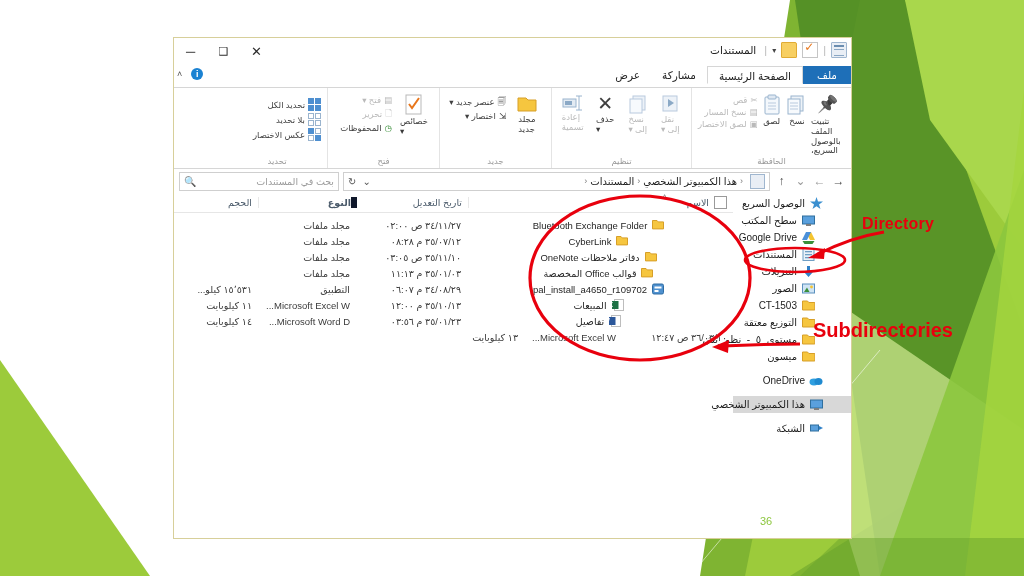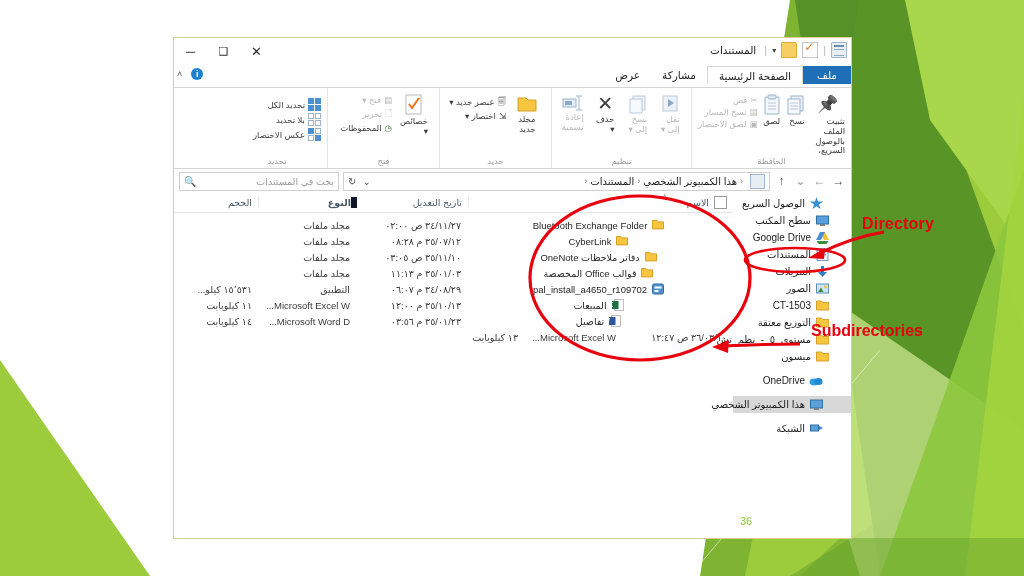--- a/index.html
+++ b/index.html
@@ -46,21 +46,21 @@
   .chev-up{font-size:9px;color:#555;}
 
   
   .ribbon{height:80px;background:#fff;border-bottom:1px solid #d6d6d6;position:relative;
           display:flex;direction:rtl;}
   .rgroup{position:relative;border-left:1px solid #e4e4e4;display:flex;flex-direction:column;
           justify-content:space-between;padding:3px 6px 0 6px;box-sizing:border-box;height:80px;}
   .rgroup .glabel{text-align:center;font-size:8.5px;color:#9a9a9a;padding-bottom:2px;}
   .ritems{display:flex;direction:rtl;align-items:flex-start;gap:3px;flex:1;}
   .bigbtn{width:52px;display:flex;flex-direction:column;align-items:center;gap:1px;padding-top:3px;}
-  .bigbtn .lbl{font-size:8.5px;color:#3a3a3a;text-align:right;line-height:1.15;}
+  .bigbtn .lbl{font-size:8.5px;color:#3a3a3a;text-align:left;line-height:1.15;}
   .smallcol{display:flex;flex-direction:column;gap:2px;padding-top:4px;}
   .smallbtn{display:flex;direction:rtl;align-items:center;gap:3px;font-size:8.5px;color:#3f3f3f;white-space:nowrap;}
   .smallbtn.dim{color:#b9b9b9;}
   .glyph{display:inline-block;position:relative;}
 
   
   .ic-pin{width:22px;height:22px;position:relative;}
   .ic-pin:before{content:"📌";font-size:17px;filter:grayscale(1) brightness(.8);}
   .ic-x{font-size:19px;color:#3f3f3f;line-height:20px;}
 
@@ -78,21 +78,21 @@
              justify-content:space-between;padding:0 4px;box-sizing:border-box;background:#fff;}
   .searchbox .ph{font-size:9.5px;color:#9b9b9b;}
   .searchbox .mag{font-size:10px;color:#6f6f6f;}
 
   
   .body{display:flex;direction:rtl;height:calc(100% - 28px - 21px - 80px - 24px - 24px);}
   .navpane{width:118px;padding-top:2px;box-sizing:border-box;font-size:10px;}
   .navitem{display:flex;direction:rtl;align-items:center;gap:5px;height:17px;padding-right:28px;color:#1c1c1c;white-space:nowrap;}
   .navitem.sel{background:#d8d8d8;}
   .navitem .nico{width:13px;height:13px;flex:none;position:relative;}
-  .navitem.indent{padding-right:22px;}
+  .navitem.indent{padding-right:36px;}
   .navgap{height:7px;}
 
   .filepane{flex:1;position:relative;}
   .colhead{display:flex;direction:rtl;height:19px;align-items:center;font-size:9.5px;color:#4a5a6a;
            border-bottom:1px solid #e6e6e6;}
   .colhead .cbx{width:11px;height:11px;border:1px solid #9a9a9a;margin:0 6px 0 5px;background:#fff;}
   .ch-name{flex:1;position:relative;}
   .ch-date{width:105px;border-right:1px solid #e8e8e8;padding-right:6px;}
   .ch-type{width:92px;border-right:6px solid #0f172a;font-weight:bold;}
   .ch-size{width:78px;border-right:1px solid #e8e8e8;padding-right:6px;}
@@ -108,21 +108,21 @@
   
   .statusbar{height:24px;border-top:1px solid #e2e2e2;display:flex;direction:rtl;align-items:center;
              padding:0 6px;font-size:9.5px;color:#2b2b2b;box-sizing:border-box;}
   .viewbtns{margin-right:auto;display:flex;gap:3px;align-items:center;}
   .vbtn{width:15px;height:14px;border:1px solid transparent;position:relative;}
   .vbtn.active{border:1px solid #7aa6d2;background:#dbe9f7;}
 
   
   .anno{position:absolute;z-index:30;color:#e8000d;font-weight:bold;font-family:"Liberation Sans",sans-serif;}
   .anno-dir{left:862px;top:215px;font-size:16px;letter-spacing:.2px;}
-  .anno-sub{left:783px;top:322px;font-size:16px;width:140px;line-height:17px;}
+  .anno-sub{left:813px;top:322px;font-size:20px;width:140px;line-height:17px;}
   svg.overlay{position:absolute;left:0;top:0;width:1024px;height:576px;z-index:25;pointer-events:none;}
 </style>
 </head>
 <body>
 
 <div class="slide-bg">
   <svg width="1024" height="576" style="position:absolute;left:0;top:0;">
     <polygon points="790,0 1024,0 1024,576 700,576" fill="#7fb432"></polygon>
     <polygon points="860,0 1024,0 1024,430 790,576 745,576" fill="#9ccb3b"></polygon>
     <polygon points="795,0 905,0 1024,330 1024,576 880,576" fill="#4e8b24" opacity="0.85"></polygon>
@@ -600,13 +600,13 @@
   <ellipse cx="640" cy="278" rx="110" ry="82" fill="none" stroke="#e8000d" stroke-width="3.2"></ellipse>
   <ellipse cx="795" cy="260" rx="50" ry="12" fill="none" stroke="#e8000d" stroke-width="2.6"></ellipse>
   <path d="M884 232 C 860 236, 838 244, 818 254" fill="none" stroke="#e8000d" stroke-width="3"></path>
   <polygon points="808,258 825,248 824,259" fill="#e8000d"></polygon>
   <path d="M800 344 C 780 344, 760 344, 722 346" fill="none" stroke="#e8000d" stroke-width="3"></path>
   <polygon points="712,347 729,340 728,353" fill="#e8000d"></polygon>
 </svg>
 
 <div class="anno anno-dir">Directory</div>
 <div class="anno anno-sub">Subdirectories</div>
-<div style="position:absolute;left:740px;top:515px;font-size:11px;color:#8cc63e;z-index:40;">36</div>
+<div style="position:absolute;left:760px;top:515px;font-size:11px;color:#8cc63e;z-index:40;">36</div>
 
 </body></html>

